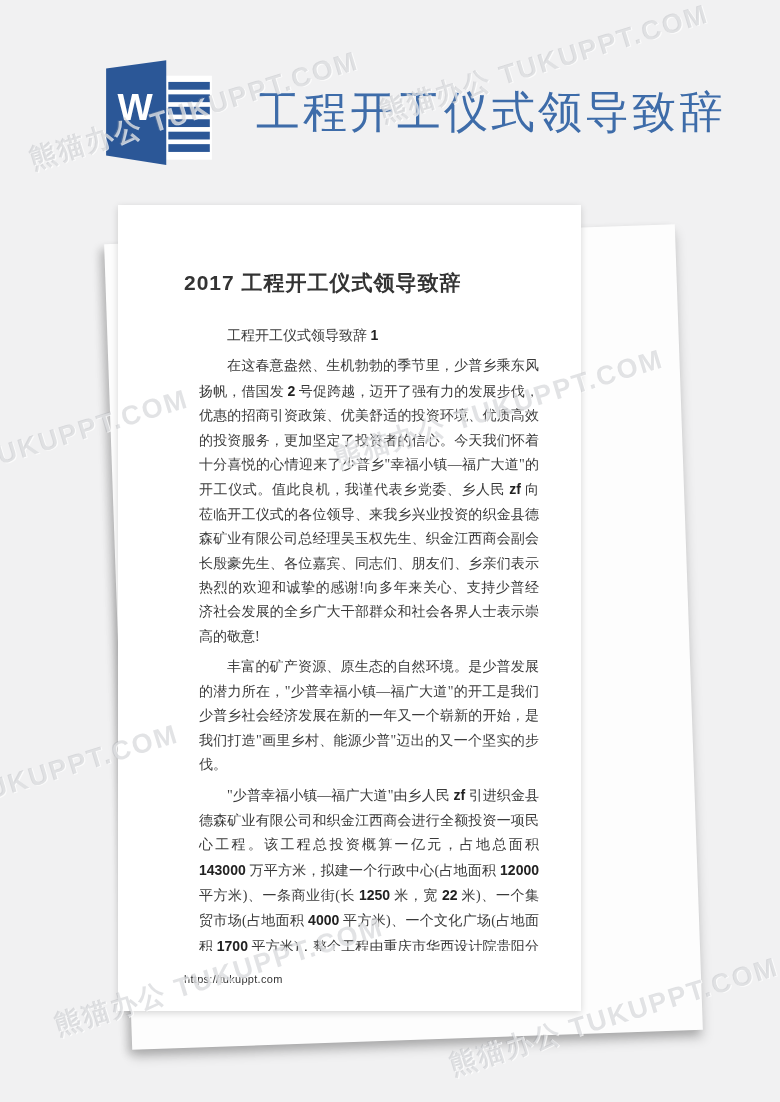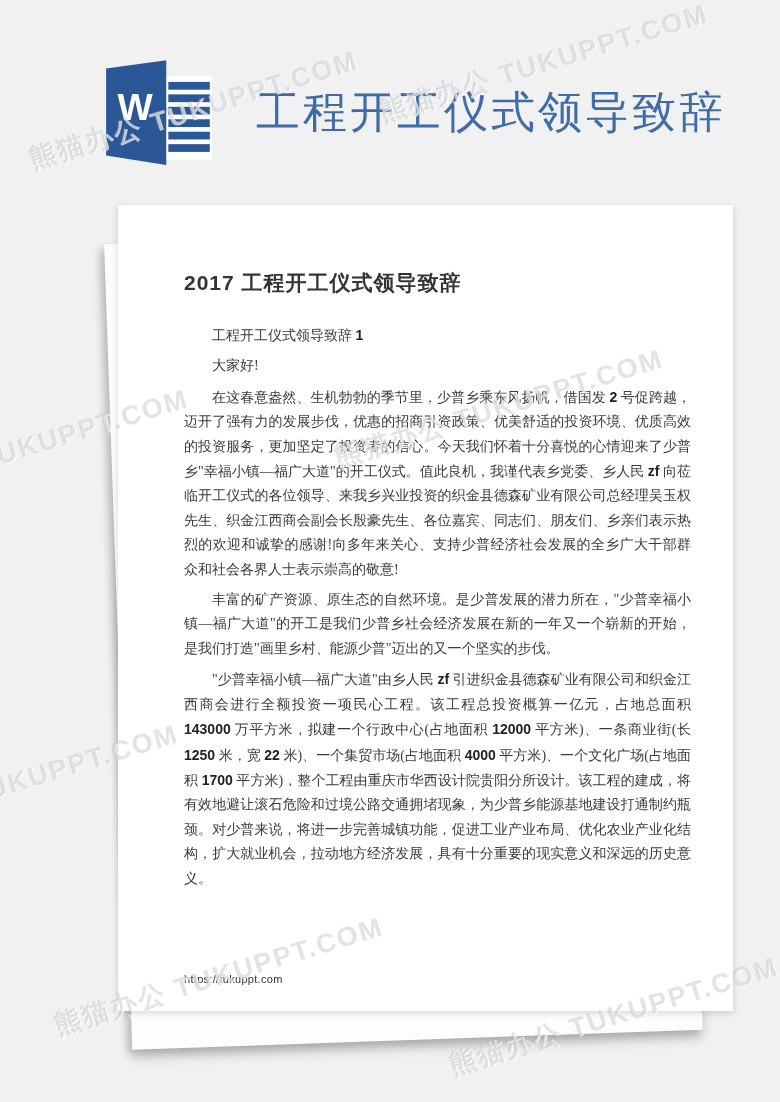--- a/index.html
+++ b/index.html
@@ -16,33 +16,33 @@
     margin:0 0 0 40px;letter-spacing:3px;white-space:nowrap;
   }
   
   .back-page{
     position:absolute;left:118px;top:205px;width:571px;height:806px;
     background:#fdfdfd;z-index:4;
     transform:translateY(29px) rotate(-2deg);
     box-shadow:-5px 4px 9px rgba(0,0,0,0.16), 0 8px 12px rgba(0,0,0,0.18);
   }
   .doc-page{
-    position:absolute;left:118px;top:205px;width:615px;height:806px;
+    position:absolute;left:118px;top:205px;width:463px;height:806px;
     background:#ffffff;z-index:5;
     box-shadow:0 2px 7px rgba(0,0,0,0.16);
   }
   .doc-inner{position:absolute;left:66px;right:42px;top:64px;bottom:60px;overflow:hidden;}
   .doc-title{
     font-size:21px;font-weight:700;color:#333;margin:0 0 26px 0;
     font-family:"Liberation Sans",sans-serif;letter-spacing:1px;
   }
   .doc-body p{
     font-family:"Liberation Serif",serif;
     font-size:14px;line-height:24.4px;color:#3a3a3a;
-    text-align:justify;text-indent:2em;margin:0 0 6px 0;
+    text-align:justify;text-indent:2em;margin:0 0 6px 15px;
   }
   .doc-body p b{
     font-family:"Liberation Sans",sans-serif;font-weight:700;color:#222;
   }
   .footer-link{
     position:absolute;left:66px;bottom:26px;
     font-size:11px;color:#333;text-decoration:none;letter-spacing:0.3px;
   }
   
   .watermark-layer{position:absolute;inset:0;z-index:50;pointer-events:none;}
@@ -76,21 +76,20 @@
   <h1 class="page-title">工程开工仪式领导致辞</h1>
 </div>
 
 <div class="back-page"></div>
 
 <div class="doc-page">
   <div class="doc-inner">
     <h2 class="doc-title">2017 工程开工仪式领导致辞</h2>
     <div class="doc-body">
         <p>工程开工仪式领导致辞 <b>1</b></p>
-        <p>大家好!</p>
         <p>在这春意盎然、生机勃勃的季节里，少普乡乘东风扬帆，借国发 <b>2</b> 号促跨越，迈开了强有力的发展步伐，优惠的招商引资政策、优美舒适的投资环境、优质高效的投资服务，更加坚定了投资者的信心。今天我们怀着十分喜悦的心情迎来了少普乡"幸福小镇—福广大道"的开工仪式。值此良机，我谨代表乡党委、乡人民 <b>zf</b> 向莅临开工仪式的各位领导、来我乡兴业投资的织金县德森矿业有限公司总经理吴玉权先生、织金江西商会副会长殷豪先生、各位嘉宾、同志们、朋友们、乡亲们表示热烈的欢迎和诚挚的感谢!向多年来关心、支持少普经济社会发展的全乡广大干部群众和社会各界人士表示崇高的敬意!</p>
         <p>丰富的矿产资源、原生态的自然环境。是少普发展的潜力所在，"少普幸福小镇—福广大道"的开工是我们少普乡社会经济发展在新的一年又一个崭新的开始，是我们打造"画里乡村、能源少普"迈出的又一个坚实的步伐。</p>
         <p>"少普幸福小镇—福广大道"由乡人民 <b>zf</b> 引进织金县德森矿业有限公司和织金江西商会进行全额投资一项民心工程。该工程总投资概算一亿元，占地总面积 <b>143000</b> 万平方米，拟建一个行政中心(占地面积 <b>12000</b> 平方米)、一条商业街(长 <b>1250</b> 米，宽 <b>22</b> 米)、一个集贸市场(占地面积 <b>4000</b> 平方米)、一个文化广场(占地面积 <b>1700</b> 平方米)，整个工程由重庆市华西设计院贵阳分所设计。该工程的建成，将有效地避让滚石危险和过境公路交通拥堵现象，为少普乡能源基地建设打通制约瓶颈。对少普来说，将进一步完善城镇功能，促进工业产业布局、优化农业产业化结构，扩大就业机会，拉动地方经济发展，具有十分重要的现实意义和深远的历史意义。</p>
       </div>
   </div>
   <a class="footer-link" href="#">https://tukuppt.com</a>
 </div>
 
 <div class="watermark-layer">
     <span class="watermark" style="left: 30px; top: 142px;">熊猫办公 TUKUPPT.COM</span>

